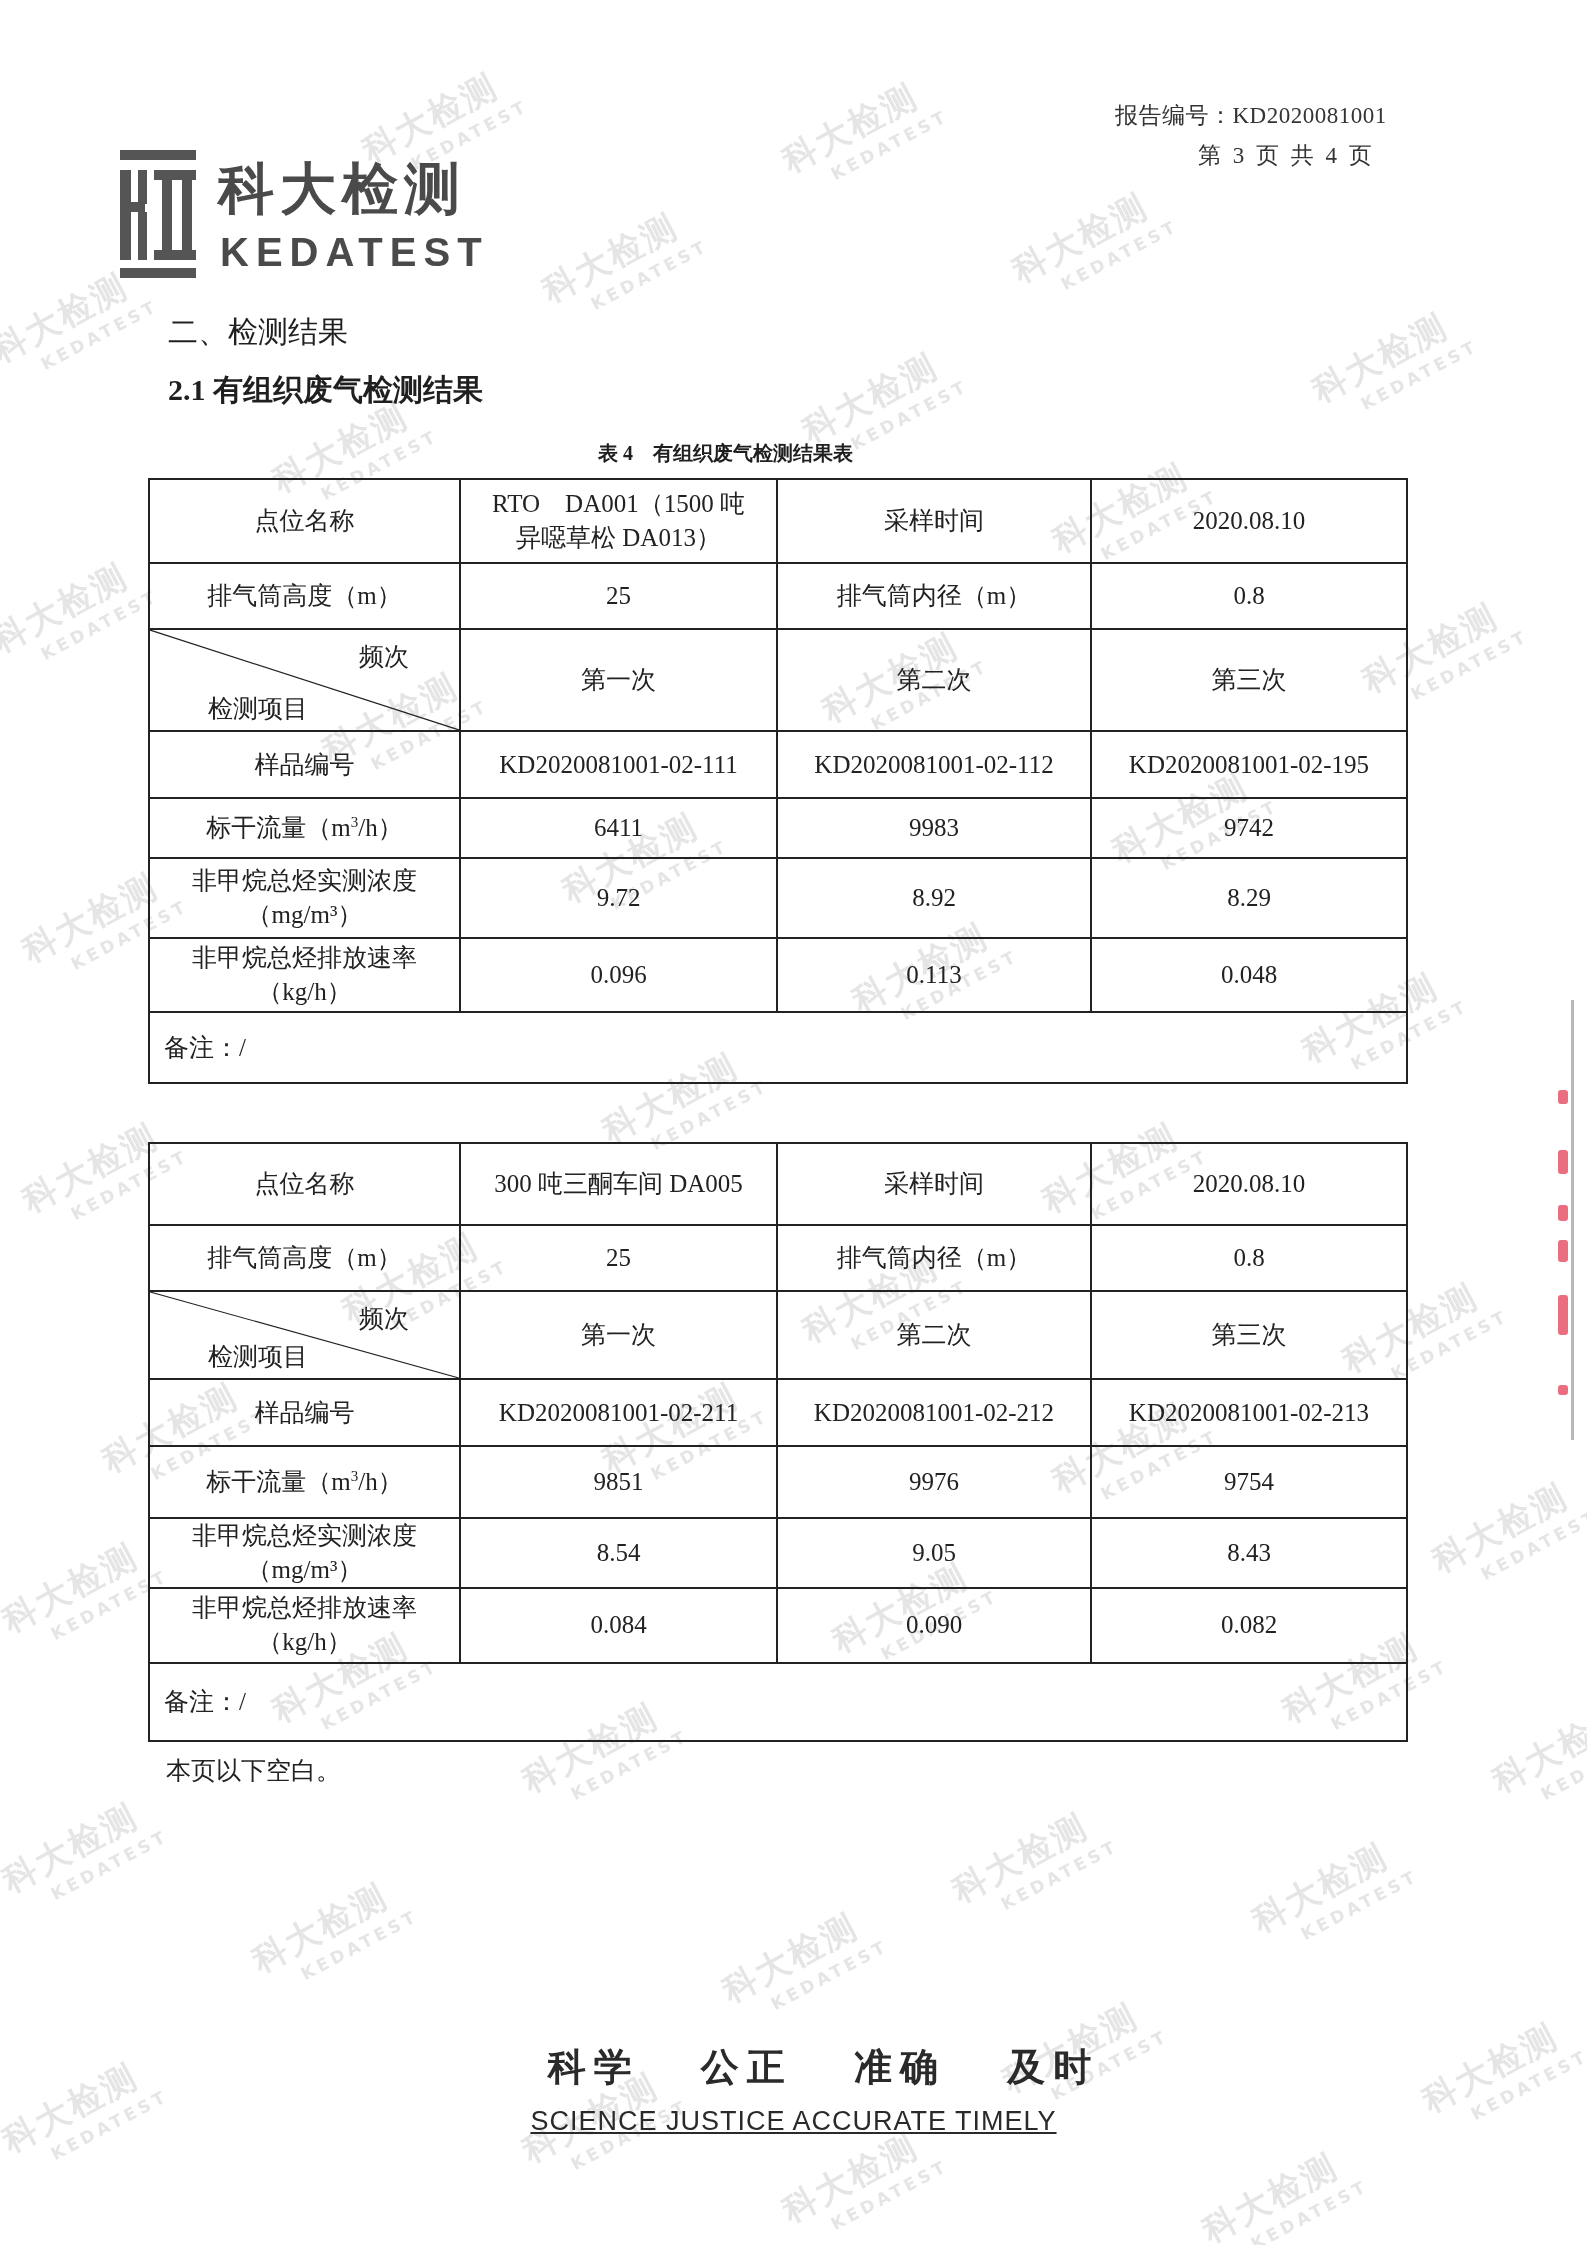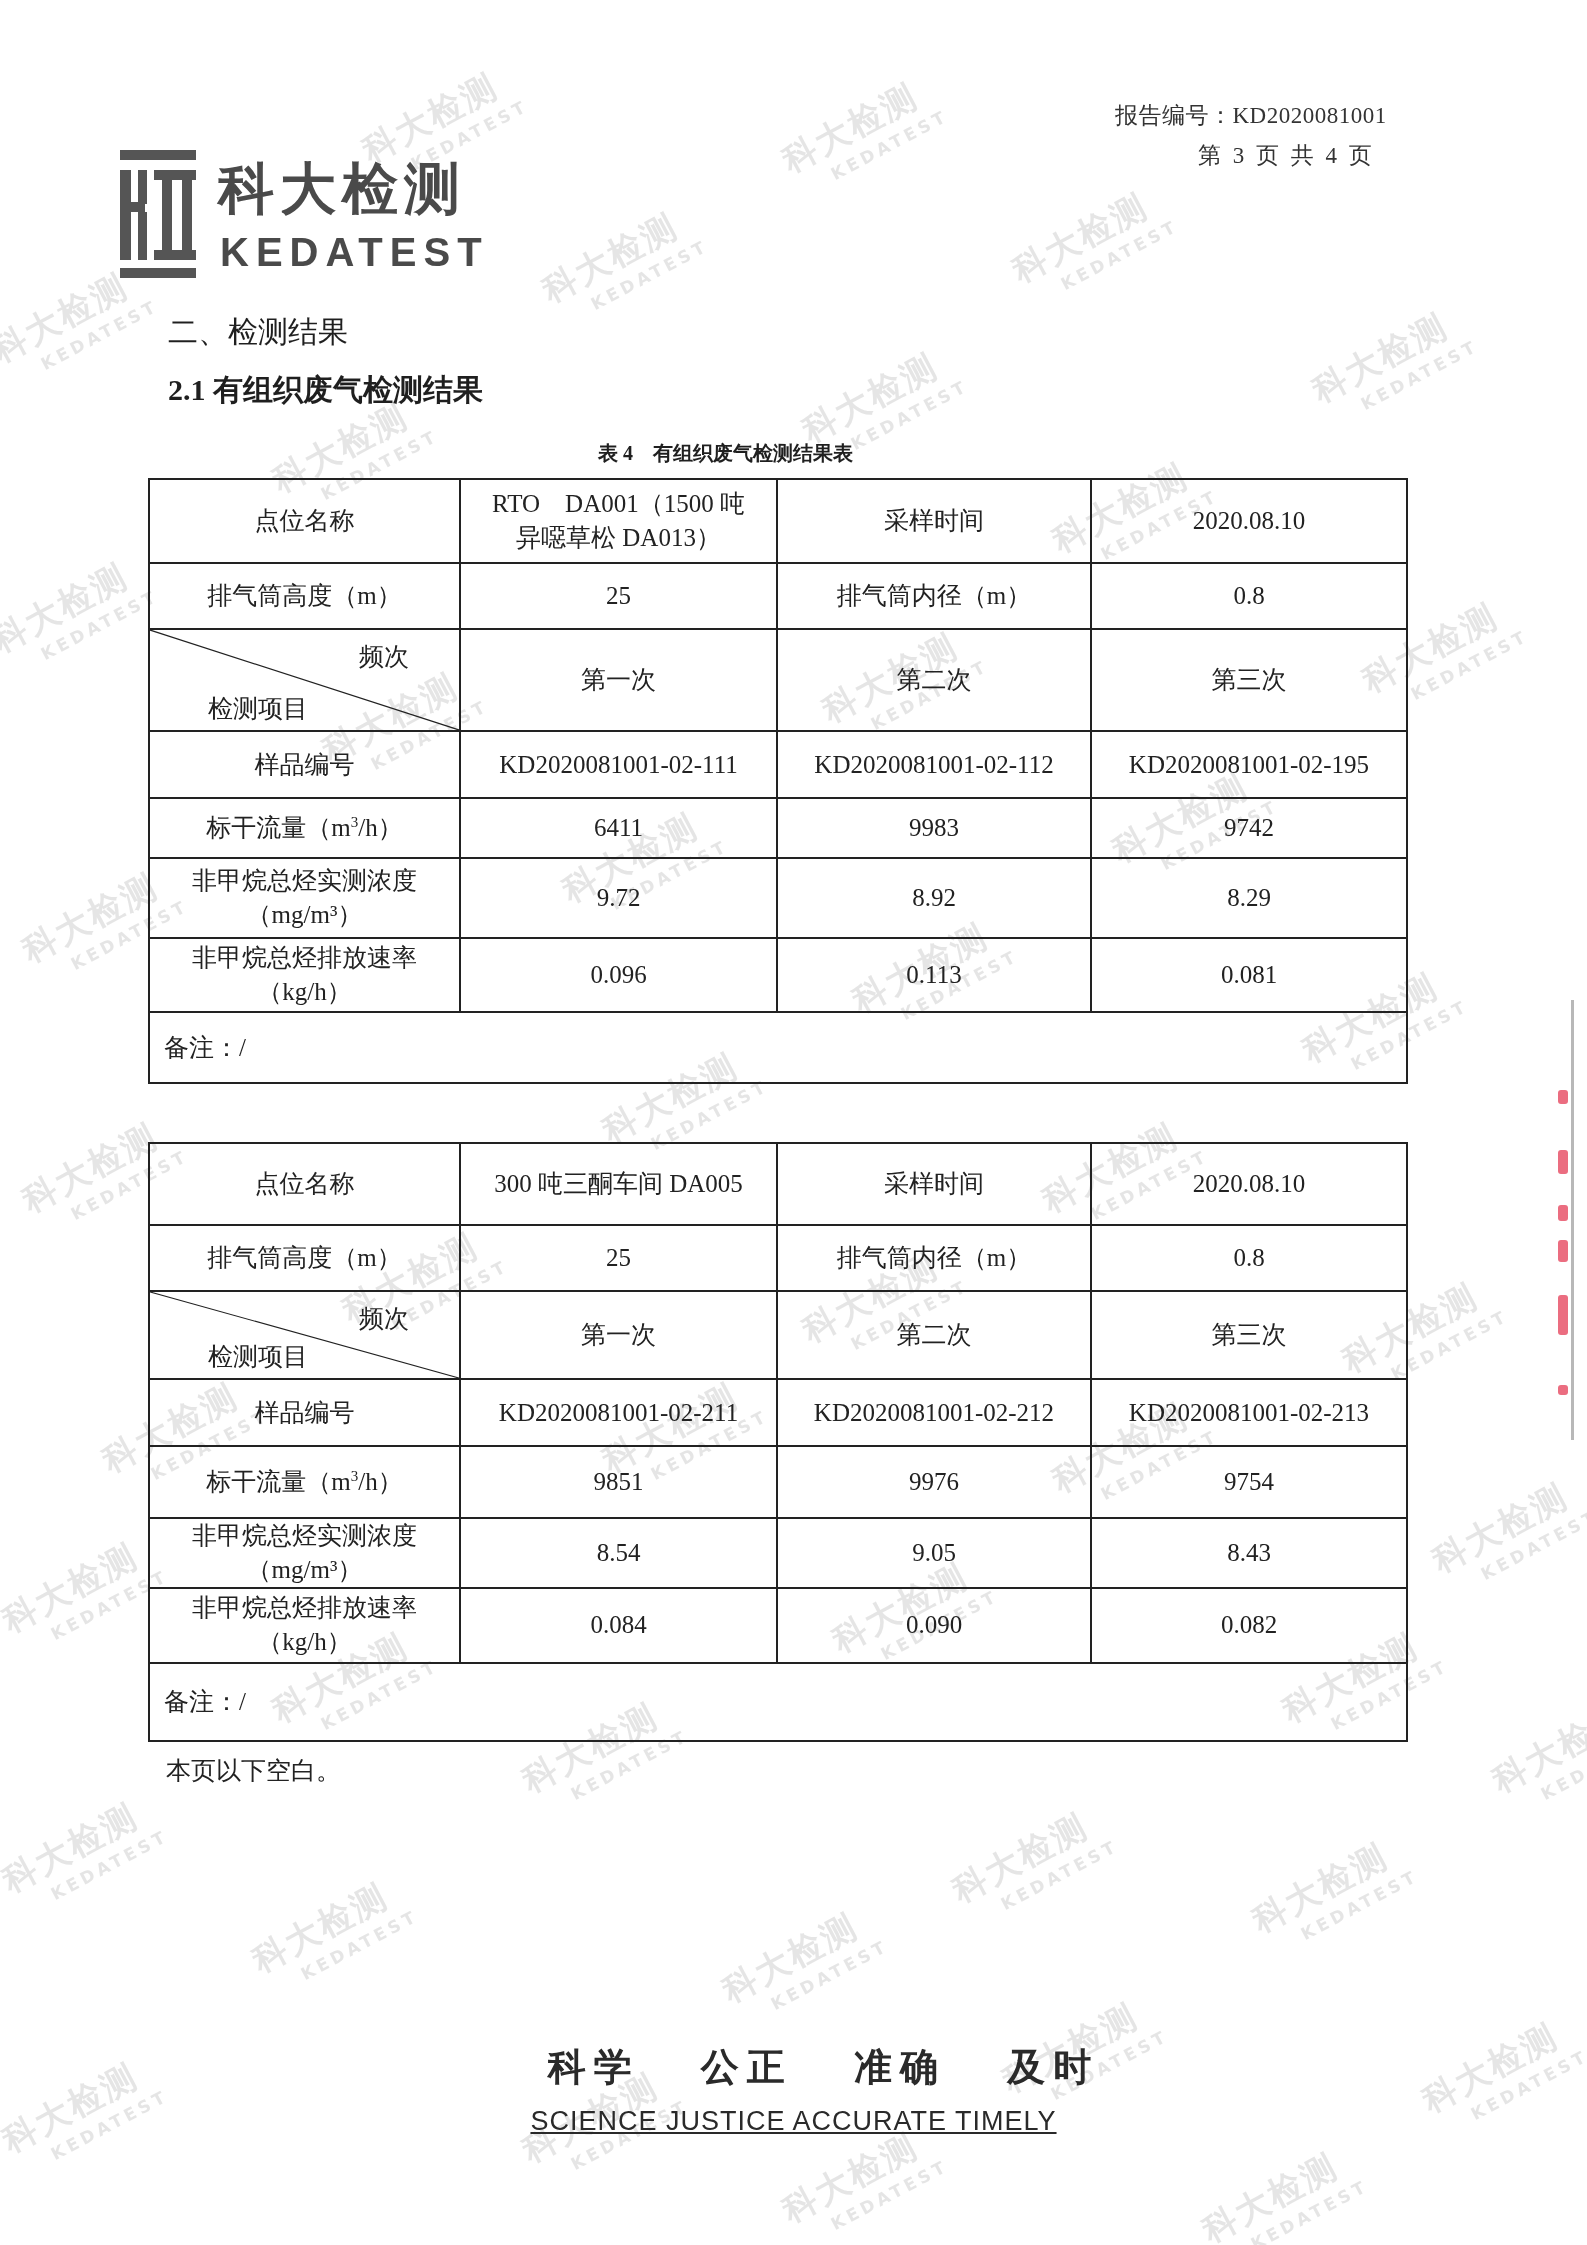--- a/index.html
+++ b/index.html
@@ -490,21 +490,21 @@
       <td>8.92</td>
       <td>8.29</td>
     </tr>
     <tr style="height:74px">
       <td class="label">
         <div>非甲烷总烃排放速率</div>
         <div>（kg/h）</div>
       </td>
       <td>0.096</td>
       <td>0.113</td>
-      <td>0.081</td>
+      <td>0.048</td>
     </tr>
     <tr style="height:71px">
       <td class="note" colspan="4">备注：/</td>
     </tr>
   </tbody>
     </table>
 
   <table class="data-table table-2">
     <colgroup>
       <col style="width:311px">

